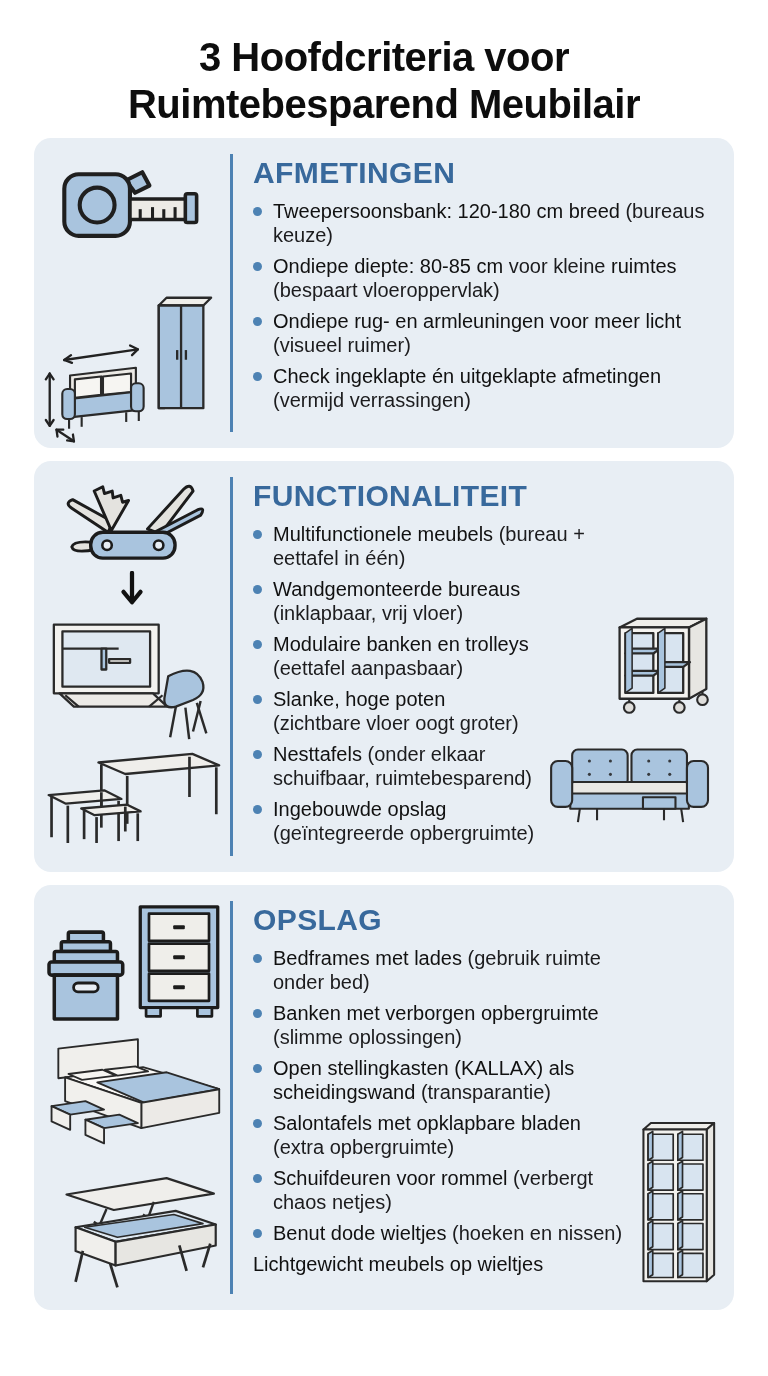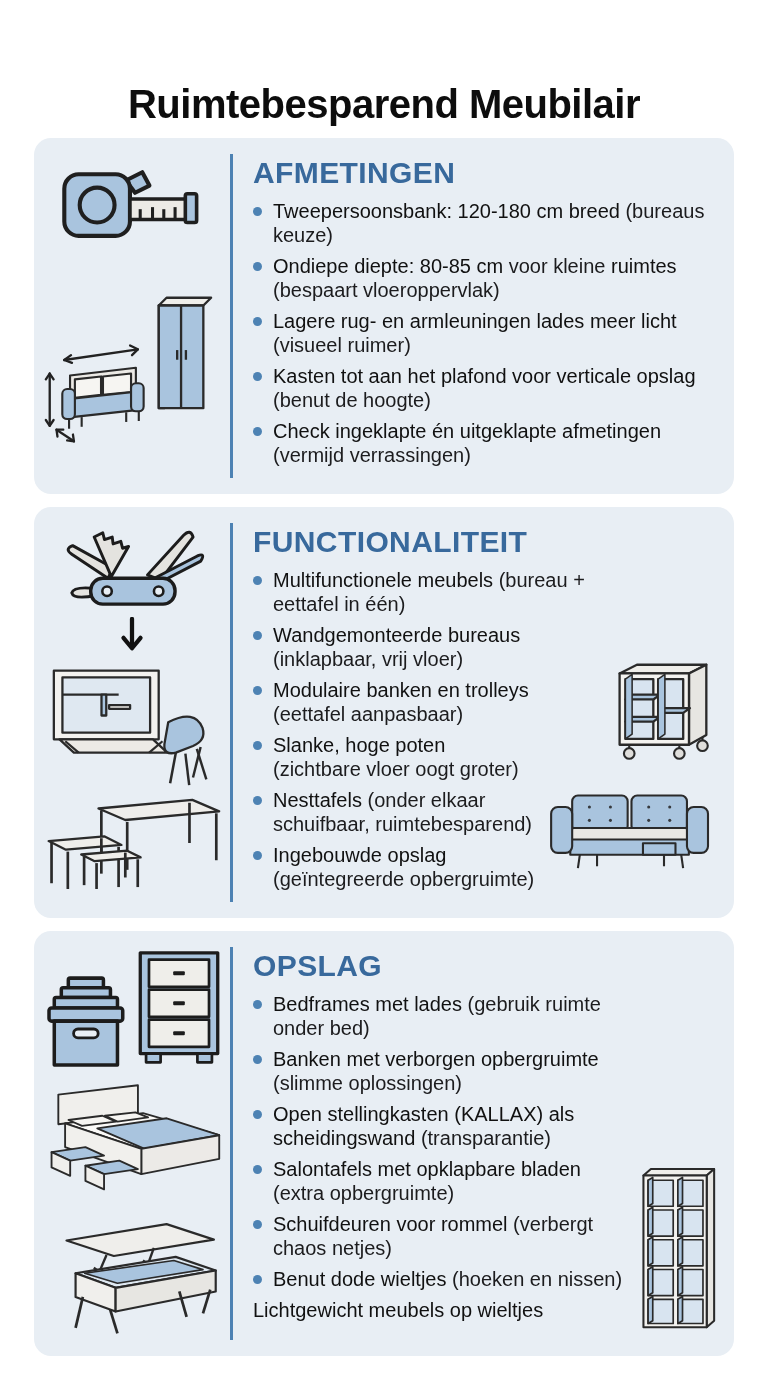--- a/index.html
+++ b/index.html
@@ -52,21 +52,21 @@
   .group1 .sofadim{position:absolute;left:4px;bottom:2px;}
   .boxrow{display:flex;align-items:flex-end;gap:8px;margin-top:12px;}
   svg{display:block;}
 </style>
 </head>
 <body>
 
 <div class="page">
 
   <header>
-    <h1><br>
+    <h1><span>3 Hoofdcriteria voor</span><br>
       <span>Ruimtebesparend Meubilair</span></h1>
   </header>
 
   <section class="card">
     <div class="illus-col">
       <svg class="ill" width="150" height="80" viewBox="0 0 140 78" style="margin-top:18px">
         <g stroke="#1f1f1f" stroke-width="4" stroke-linejoin="round">
           <path d="M64,18 l16,-8 l7,13 l-14,7 z" fill="#a9c4de"></path>
           <rect x="4" y="12" width="64" height="60" rx="14" fill="#a9c4de"></rect>
           <circle cx="36" cy="42" r="17" fill="#a9c4de"></circle>
@@ -121,25 +121,21 @@
           <li>
             <span class="dot"></span>
             <span class="btext"><b>Tweepersoonsbank: 120-180 cm breed</b><span> (bureaus keuze)</span></span>
           </li>
           <li>
             <span class="dot"></span>
             <span class="btext"><b>Ondiepe diepte: 80-85 cm</b><span> voor kleine </span><b>ruimtes</b><span> (bespaart vloeroppervlak)</span></span>
           </li>
           <li>
             <span class="dot"></span>
-            <span class="btext"><b>Lagere rug- en armleuningen lades meer licht</b><span> (visueel ruimer)</span></span>
-          </li>
-          <li>
-            <span class="dot"></span>
-            <span class="btext"><b>Kasten tot aan het plafond voor verticale opslag</b><span> (benut de hoogte)</span></span>
+            <span class="btext"><b>Ondiepe rug- en armleuningen voor meer licht</b><span> (visueel ruimer)</span></span>
           </li>
           <li>
             <span class="dot"></span>
             <span class="btext"><b>Check ingeklapte én uitgeklapte afmetingen</b><span> (vermijd verrassingen)</span></span>
           </li>
         </ul>
     </div>
   </section>
 
   <section class="card">

